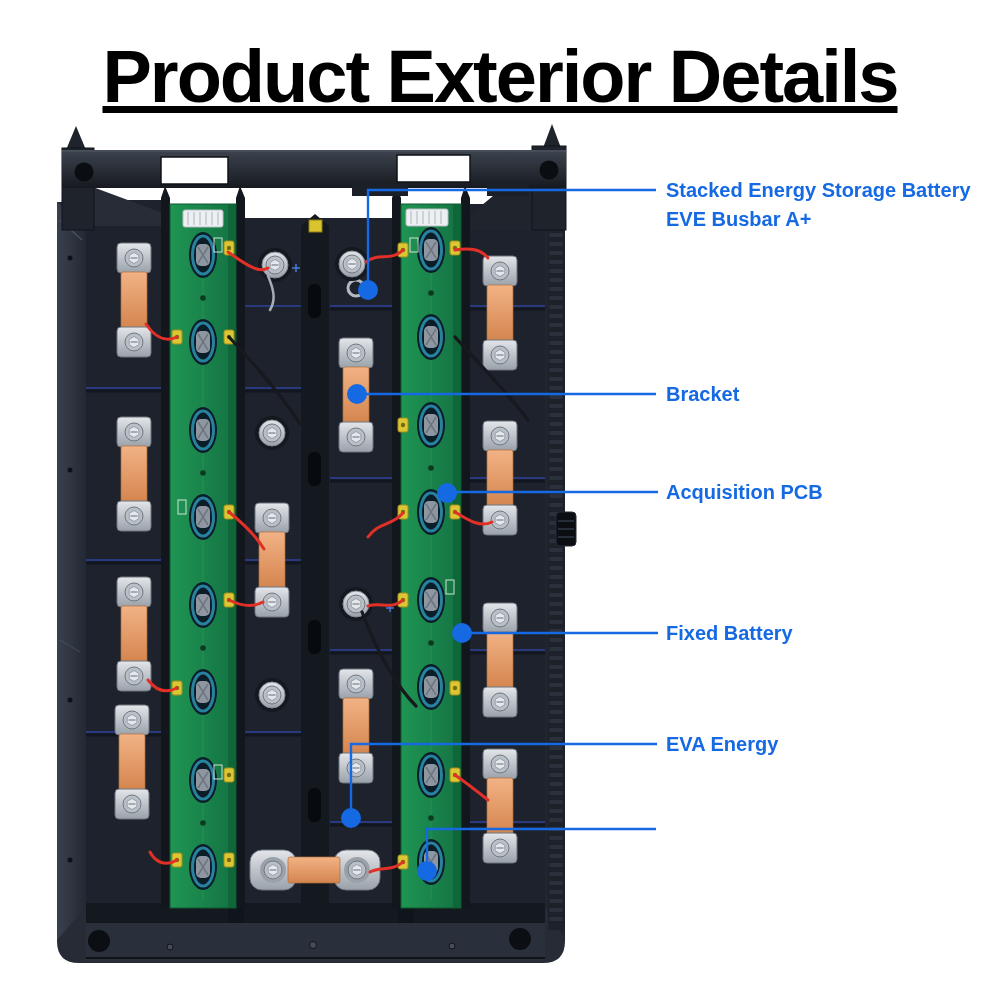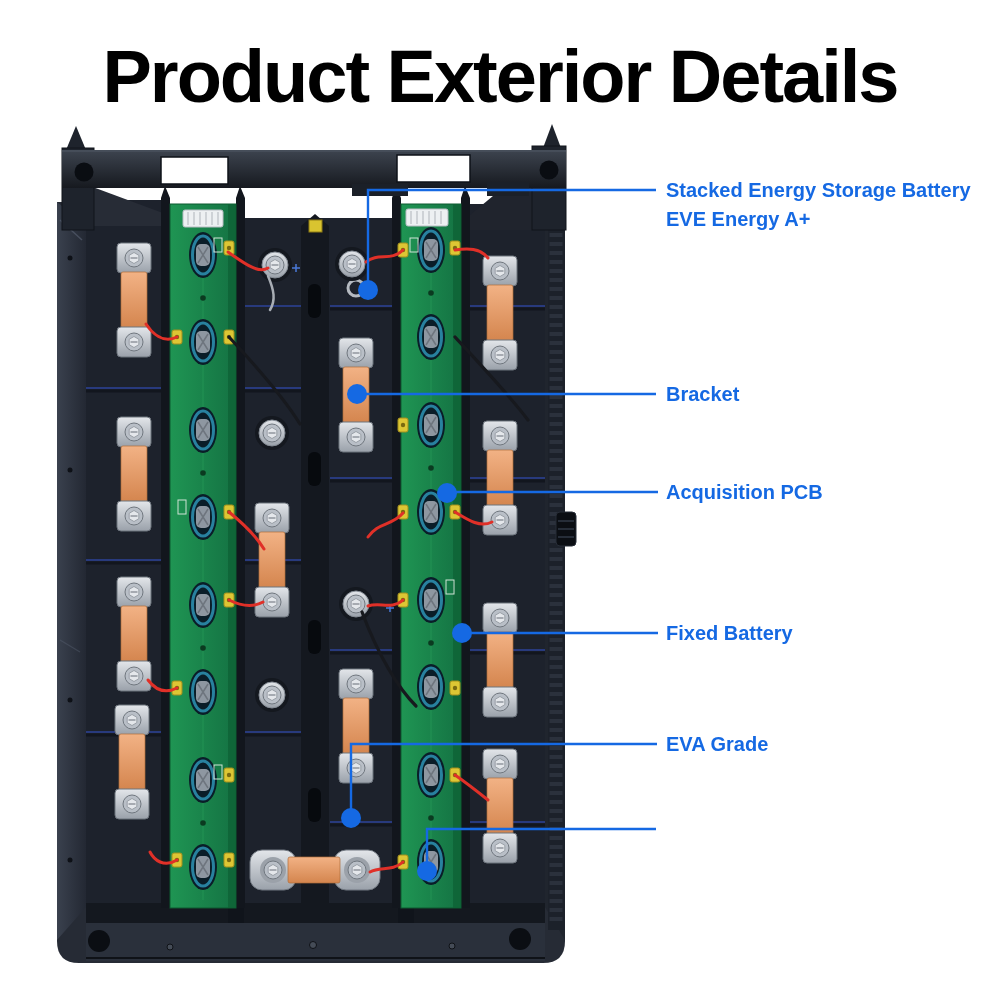--- a/index.html
+++ b/index.html
@@ -1,19 +1,19 @@
 <!DOCTYPE html>
 <html style="--accent: #1569e3;"><head>
 <meta charset="utf-8">
 <style>
   html,body{margin:0;padding:0;background:#ffffff;}
   .stage{position:relative;width:1000px;height:1000px;background:#fff;overflow:hidden;
          font-family:"Liberation Sans",sans-serif;}
   .title{position:absolute;top:34px;left:0;width:100%;text-align:center;margin:0;
-         font-size:74px;font-weight:bold;letter-spacing:-2px;color:#000;white-space:nowrap;}
+         font-size:74px;font-weight:bold;letter-spacing:-2px;color:#000;white-space:nowrap;text-decoration:underline;}
   .photo-svg{position:absolute;left:0;top:0;}
   .callout-label{position:absolute;left:666px;color:var(--accent,#1569e3);
                  font-weight:bold;font-size:20px;line-height:29px;white-space:nowrap;}
   .callout-label span{display:block;}
   .lead{stroke:var(--accent,#1569e3);stroke-width:2.4;fill:none;}
   .dot{fill:var(--accent,#1569e3);}
   .cellline{stroke:#2a3f8c;stroke-width:2;opacity:.85;}
   .cellshadow{stroke:#0c0f16;stroke-width:3;opacity:.6;}
   .redwire{stroke:#e03028;stroke-width:3;fill:none;stroke-linecap:round;}
   .blackwire{stroke:#17191e;stroke-width:3.2;fill:none;stroke-linecap:round;}
@@ -319,28 +319,28 @@
       <circle class="dot" cx="357" cy="394" r="10"></circle>
       <circle class="dot" cx="447" cy="493" r="10"></circle>
       <circle class="dot" cx="462" cy="633" r="10"></circle>
       <circle class="dot" cx="351" cy="818" r="10"></circle>
       <circle class="dot" cx="427" cy="871" r="10"></circle>
     </g>
   </svg>
 
   <div class="callout-label" style="top:176px">
     <span>Stacked Energy Storage Battery</span>
-    <span>EVE Energy A+</span>
+    <span>EVE Busbar A+</span>
   </div>
   <div class="callout-label" style="top:380px">
     <span>Bracket</span>
   </div>
   <div class="callout-label" style="top:478px">
     <span>Acquisition PCB</span>
   </div>
   <div class="callout-label" style="top:619px">
     <span>Fixed Battery</span>
   </div>
   <div class="callout-label" style="top:730px">
-    <span>EVA Grade</span>
+    <span>EVA Energy</span>
   </div>
 
 </div>
 
 </body></html>

